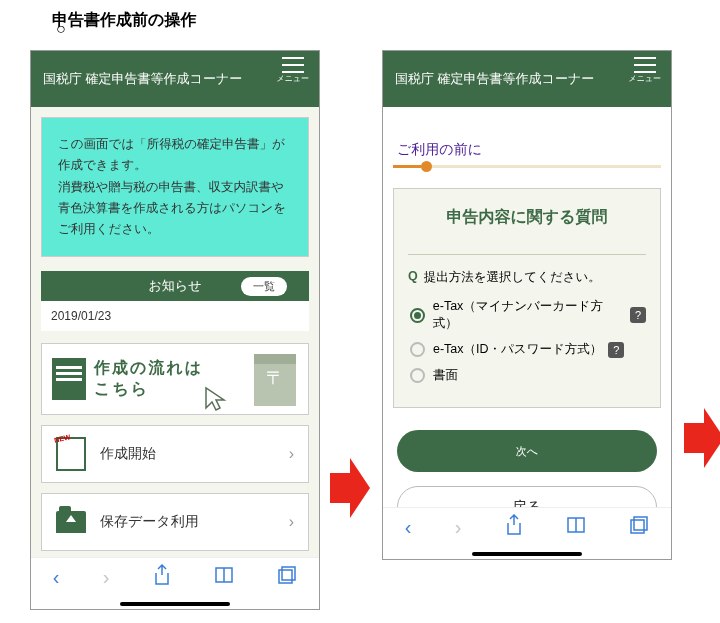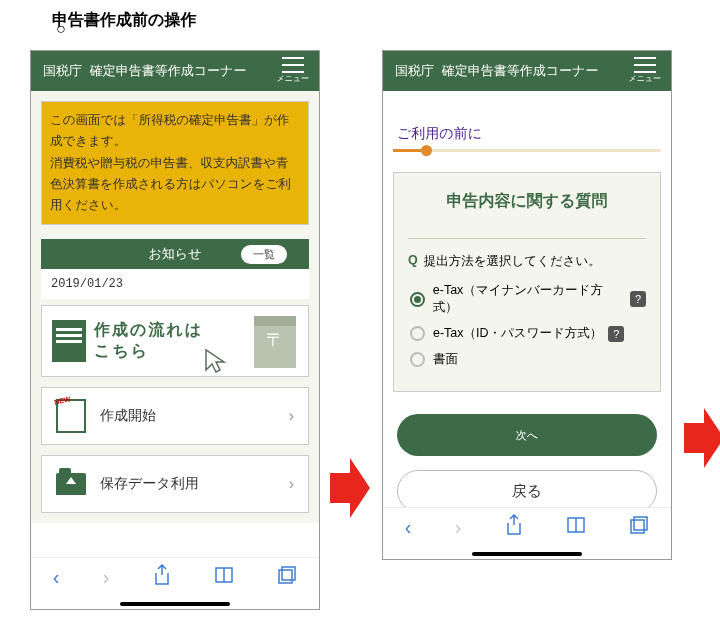--- a/index.html
+++ b/index.html
@@ -3,34 +3,34 @@
 <meta charset="utf-8">
 <style>
   * { box-sizing: border-box; margin: 0; padding: 0; }
   body { font-family: -apple-system, "Hiragino Sans", sans-serif; background: #fff; width: 720px; height: 623px; position: relative; }
   .page-title { position: absolute; left: 28px; top: 10px; font-size: 16px; font-weight: bold; }
   .circle-marker { position: absolute; left: 28px; top: 10px; font-size: 16px; }
   .title-txt { margin-left: 24px; }
   .phone { position: absolute; width: 290px; border: 1px solid #999; background: #fff; }
   .phone-1 { left: 30px; top: 50px; height: 560px; }
   .phone-2 { left: 382px; top: 50px; height: 510px; }
-  .hdr { background: #3e6b47; color: #fff; height: 40px; display: flex; align-items: center; padding: 0 12px; position: relative; font-family: Liberation Mono, monospace; }
+  .hdr { background: #3e6b47; color: #fff; height: 56px; display: flex; align-items: center; padding: 0 12px; position: relative; }
   .hdr-title { font-size: 13px; }
   .menu-btn { position: absolute; right: 10px; top: 6px; text-align: center; cursor: pointer; }
   .menu-btn svg { display: block; margin: 0 auto; }
   .menu-label { font-size: 8px; color: #fff; }
   .body1 { background: #f4f5ec; padding: 10px; }
-  .info-box { background: #eab308; border: 1px solid #ccc; padding: 8px; font-size: 12.5px; line-height: 1.7; color: #333; }
+  .info-box { background: #5eead4; border: 1px solid #ccc; padding: 16px; font-size: 12.5px; line-height: 1.7; color: #333; }
   .notice-bar { background: #3e6b47; color: #fff; height: 30px; display: flex; align-items: center; justify-content: center; position: relative; margin-top: 14px; font-size: 13px; }
   .ichiran { position: absolute; right: 22px; background: #fff; color: #333; border-radius: 11px; padding: 2px 12px; font-size: 11px; cursor: pointer; }
-  .notice-item { background: #fff; padding: 8px 10px; font-size: 12px; font-family: Liberation Mono, monospace; }
+  .notice-item { background: #fff; padding: 8px 10px; font-size: 12px; }
   .notice-date { color: #333; }
   .notice-link { color: #2a5c2a; text-decoration: underline; cursor: pointer; display: inline-block; margin-top: 2px; }
   .notice-link::before { content: "› "; }
-  .flow-banner { background: #fff; border: 1px solid #ccc; margin-top: 6px; height: 72px; display: flex; align-items: center; padding: 0 10px; cursor: pointer; position: relative; overflow: hidden; }
+  .flow-banner { background: #fff; border: 1px solid #ccc; margin-top: 12px; height: 72px; display: flex; align-items: center; padding: 0 10px; cursor: pointer; position: relative; overflow: hidden; }
   .flow-banner .doc-ic { width: 34px; height: 42px; background: #3e6b47; position: relative; margin-right: 8px; }
   .flow-banner .doc-ic::before { content: ""; position: absolute; left: 4px; top: 8px; width: 26px; height: 3px; background: #fff; box-shadow: 0 6px 0 #fff, 0 12px 0 #fff; }
   .flow-text { color: #3e6b47; font-weight: bold; font-size: 16px; letter-spacing: 2px; line-height: 1.3; }
   .cursor-ic { position: absolute; right: 78px; bottom: 2px; }
   .post-ic { position: absolute; right: 12px; top: 10px; width: 42px; height: 52px; background: #b8c4b0; }
   .post-ic::before { content: ""; position: absolute; left: 0; top: 0; width: 100%; height: 10px; background: #a0ad97; }
   .post-ic::after { content: "〒"; position: absolute; left: 0; right: 0; top: 12px; text-align: center; color: #fff; font-size: 18px; }
   .big-btn { background: #fff; border: 1px solid #ccc; margin-top: 10px; height: 58px; display: flex; align-items: center; padding: 0 14px; cursor: pointer; position: relative; font-size: 14px; color: #333; }
   .big-btn .ic { width: 30px; height: 34px; margin-right: 14px; border: 2px solid #3e6b47; position: relative; }
   .new-badge { position: absolute; top: -4px; left: -4px; font-size: 7px; color: #c00; font-weight: bold; transform: rotate(-12deg); }

